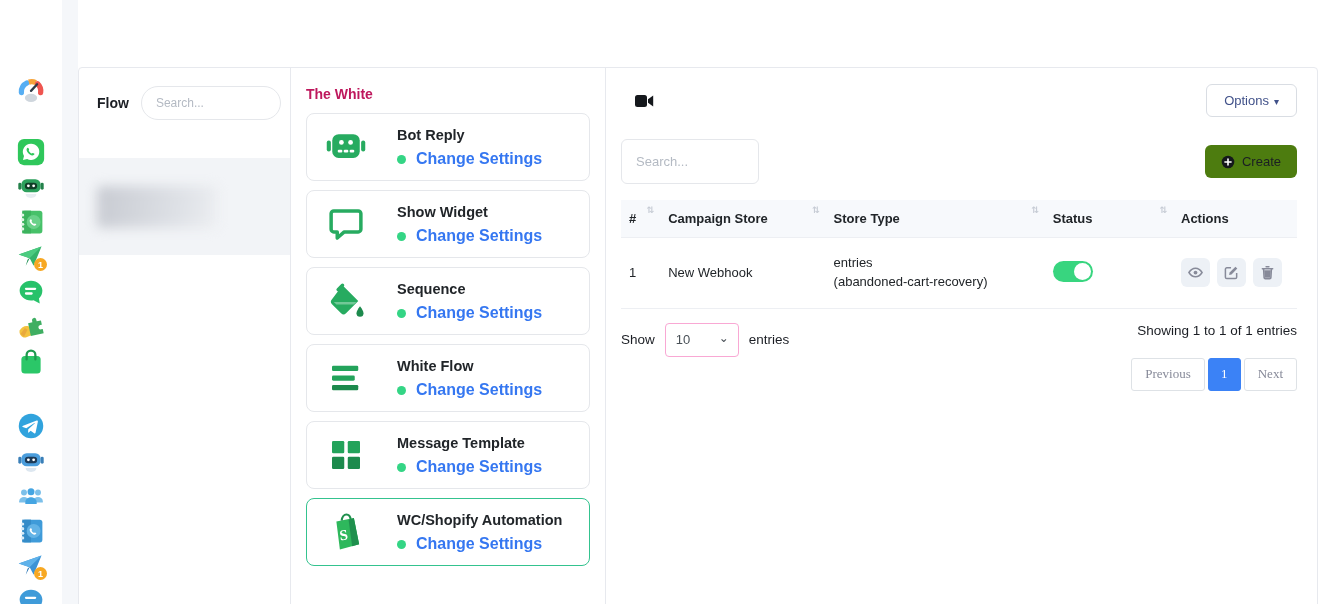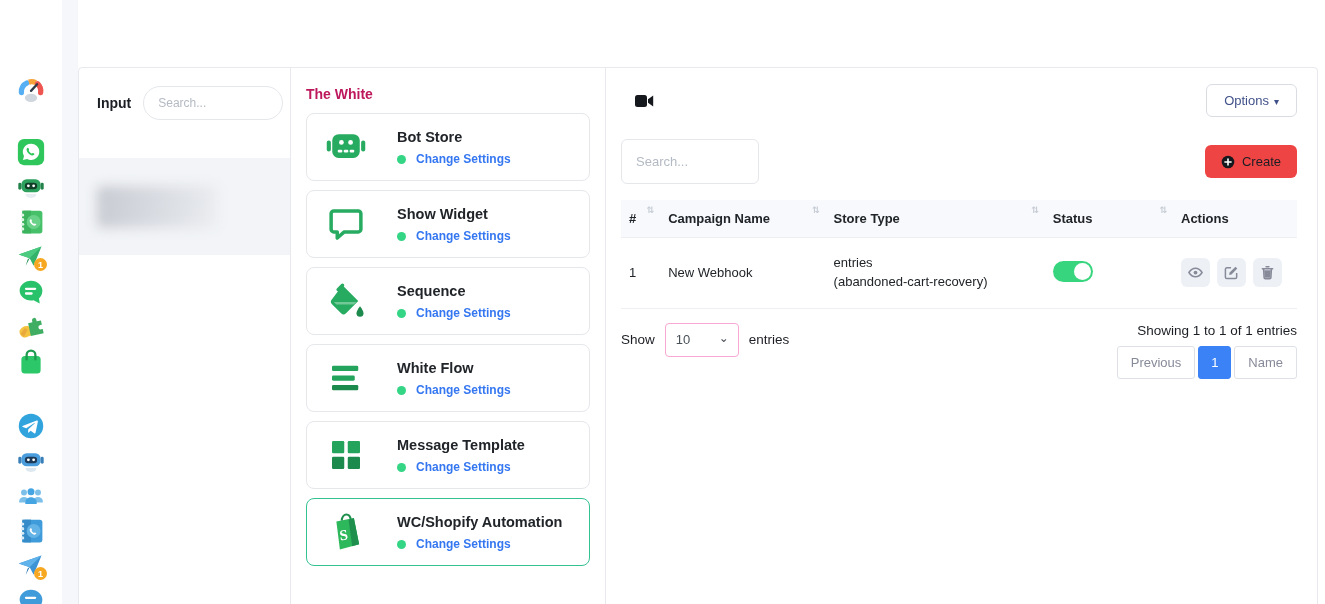--- a/index.html
+++ b/index.html
@@ -41,35 +41,35 @@
   .col-feat { width:315px; border-right:1px solid #e7e9ee; padding:18px 15px 0 15px; }
   .bot-name { font-size:14px; font-weight:bold; color:#be185d; margin-bottom:11px; }
   .fcard { height:68px; border:1px solid #e5e7eb; border-radius:8px; background:#fff; margin-bottom:9px;
     display:flex; align-items:center; padding-left:16px; }
   .fcard.selected { border-color:#34c38f; }
   .fcard .ficon { width:46px; height:46px; display:flex; align-items:center; justify-content:center; }
   .fcard .ftxt { margin-left:28px; }
   .fcard .ftitle { font-size:14.5px; font-weight:bold; color:#212529; }
   .fcard .flink { margin-top:6px; display:flex; align-items:center; cursor:pointer; }
   .fcard .fdot { width:9px; height:9px; border-radius:50%; background:#34d585; margin-right:10px; }
-  .fcard .flabel { font-size:12px; font-weight:bold; color:#3577f1; }
+  .fcard .flabel { font-size:16px; font-weight:bold; color:#3577f1; }
 
   
   .col-main { flex:1; padding:16px 20px 0 15px; }
   .main-head { display:flex; align-items:center; }
   .main-title { font-size:14.5px; font-weight:bold; color:#1b1e24; }
   .video-ico { margin-left:14px; display:inline-flex; }
   .btn-options { margin-left:auto; height:33px; padding:0 17px; background:#fff; border:1px solid #d9dde3;
     border-radius:6px; font-size:13px; color:#405189; cursor:pointer; font-family:inherit; }
   .btn-options .caret { font-size:10px; margin-left:5px; }
   .row2 { margin-top:22px; display:flex; align-items:flex-start; }
   .tbl-search { width:138px; height:45px; border:1px solid #e5e7eb; border-radius:6px; padding:0 14px;
     font-size:13px; outline:none; color:#495057; }
   .tbl-search::placeholder { color:#b4bac3; }
-  .btn-create { margin-left:auto; margin-top:6px; height:33px; padding:0 16px; background:#ef4444; border:none;
+  .btn-create { margin-left:auto; margin-top:6px; height:33px; padding:0 16px; background:#4d7c0f; border:none;
     border-radius:6px; font-size:13px; color:#1b1e24; cursor:pointer; display:flex; align-items:center; font-family:inherit; }
   .btn-create svg { margin-right:7px; }
 
   table.grid { width:100%; border-collapse:collapse; margin-top:16px; }
   table.grid th { background:#f7f9fc; text-align:left; font-size:13px; font-weight:bold; color:#212529;
     padding:11px 8px; position:relative; }
   table.grid th .sort { position:absolute; top:5px; right:6px; font-size:9px; color:#c7ccd5; }
   table.grid td { padding:16px 8px; font-size:13px; color:#212529; border-top:1px solid #edeff3; border-bottom:1px solid #edeff3; }
   .w-num { width:40px; } .w-camp { width:170px; } .w-store { width:226px; } .w-status { width:132px; }
   .store2 { line-height:1.45; }
@@ -83,21 +83,21 @@
   .act-btn svg { display:block; }
 
   .tfoot { margin-top:14px; display:flex; align-items:flex-start; }
   .show-group { display:flex; align-items:center; font-size:13.5px; color:#1b1e24; }
   .sel-wrap { position:relative; margin:0 10px; }
   .page-size { width:74px; height:34px; border:1px solid #f9a8d4; border-radius:4px; padding:0 10px;
     font-size:13px; color:#495057; appearance:none; background:#fff; font-family:inherit; }
   .sel-wrap .sel-caret { position:absolute; right:10px; top:8px; font-size:12px; color:#495057; pointer-events:none; }
   .foot-right { margin-left:auto; display:flex; flex-direction:column; align-items:flex-end; }
   .showing { font-size:13.5px; color:#1b1e24; }
-  .pager { margin-top:8px; display:flex; }
+  .pager { margin-top:20px; display:flex;font-family:Liberation Serif, serif; }
   .pg { height:33px; min-width:33px; padding:0 13px; font-size:13px; display:flex; align-items:center; justify-content:center;
     border:1px solid #dee2e6; background:#fff; color:#878a99; border-radius:3px; margin-left:3px; cursor:pointer; font-family:inherit; }
   .pg.active { background:#3b82f6; border-color:#3b82f6; color:#fff; padding:0; width:33px; }
 </style>
 </head>
 <body>
 
 <div class="app">
 
   <div class="iconbar">
@@ -224,21 +224,21 @@
   </div>
   <div class="gapstrip"></div>
 
   <div class="page-head">
   </div>
 
   <div class="panel">
 
     <div class="col-bots">
       <div class="bots-top">
-        <span class="bots-label">Input</span>
+        <span class="bots-label">Flow</span>
         <input class="bots-search" type="text" placeholder="Search..." style="">
       </div>
       <div class="bot-item">
         <div class="bot-blur"></div>
       </div>
     </div>
 
     <div class="col-feat">
       <div class="bot-name">The White</div>
 
@@ -249,21 +249,21 @@
             <rect x="3" y="17" width="4.5" height="12" rx="2.2" fill="#27ab60"></rect>
             <rect x="40.5" y="17" width="4.5" height="12" rx="2.2" fill="#27ab60"></rect>
             <circle cx="19" cy="19" r="2.6" fill="#fff"></circle>
               <circle cx="29" cy="19" r="2.6" fill="#fff"></circle>
             <rect x="15" y="27" width="5" height="3" rx="1.2" fill="#fff"></rect>
             <rect x="21.5" y="27" width="5" height="3" rx="1.2" fill="#fff"></rect>
             <rect x="28" y="27" width="5" height="3" rx="1.2" fill="#fff"></rect>
           </svg>
         </span>
         <span class="ftxt">
-          <span class="ftitle">Bot Store</span>
+          <span class="ftitle">Bot Reply</span>
           <span class="flink">
             <span class="fdot"></span>
             <span class="flabel">Change Settings</span>
           </span>
         </span>
       </div>
 
       <div class="fcard">
         <span class="ficon">
           <svg viewBox="0 0 48 48" width="42" height="42">
@@ -374,21 +374,21 @@
           <span>Create</span>
         </button>
       </div>
 
       <table class="grid">
         <thead>
           <tr>
             <th class="w-num">
               <span>#</span><span class="sort">⇅</span></th>
             <th class="w-camp">
-              <span>Campaign Name</span><span class="sort">⇅</span></th>
+              <span>Campaign Store</span><span class="sort">⇅</span></th>
             <th class="w-store">
               <span>Store Type</span><span class="sort">⇅</span></th>
             <th class="w-status">
               <span>Status</span><span class="sort">⇅</span></th>
             <th>
               <span>Actions</span></th>
           </tr>
         </thead>
         <tbody>
           <tr>
@@ -438,20 +438,20 @@
             </select>
             <span class="sel-caret">⌄</span>
           </span>
           <span>entries</span>
         </div>
         <div class="foot-right">
           <span class="showing">Showing 1 to 1 of 1 entries</span>
           <div class="pager">
             <button class="pg">Previous</button>
             <button class="pg active">1</button>
-            <button class="pg">Name</button>
+            <button class="pg">Next</button>
           </div>
         </div>
       </div>
 
     </div>
   </div>
 </div>
 
 </body></html>

